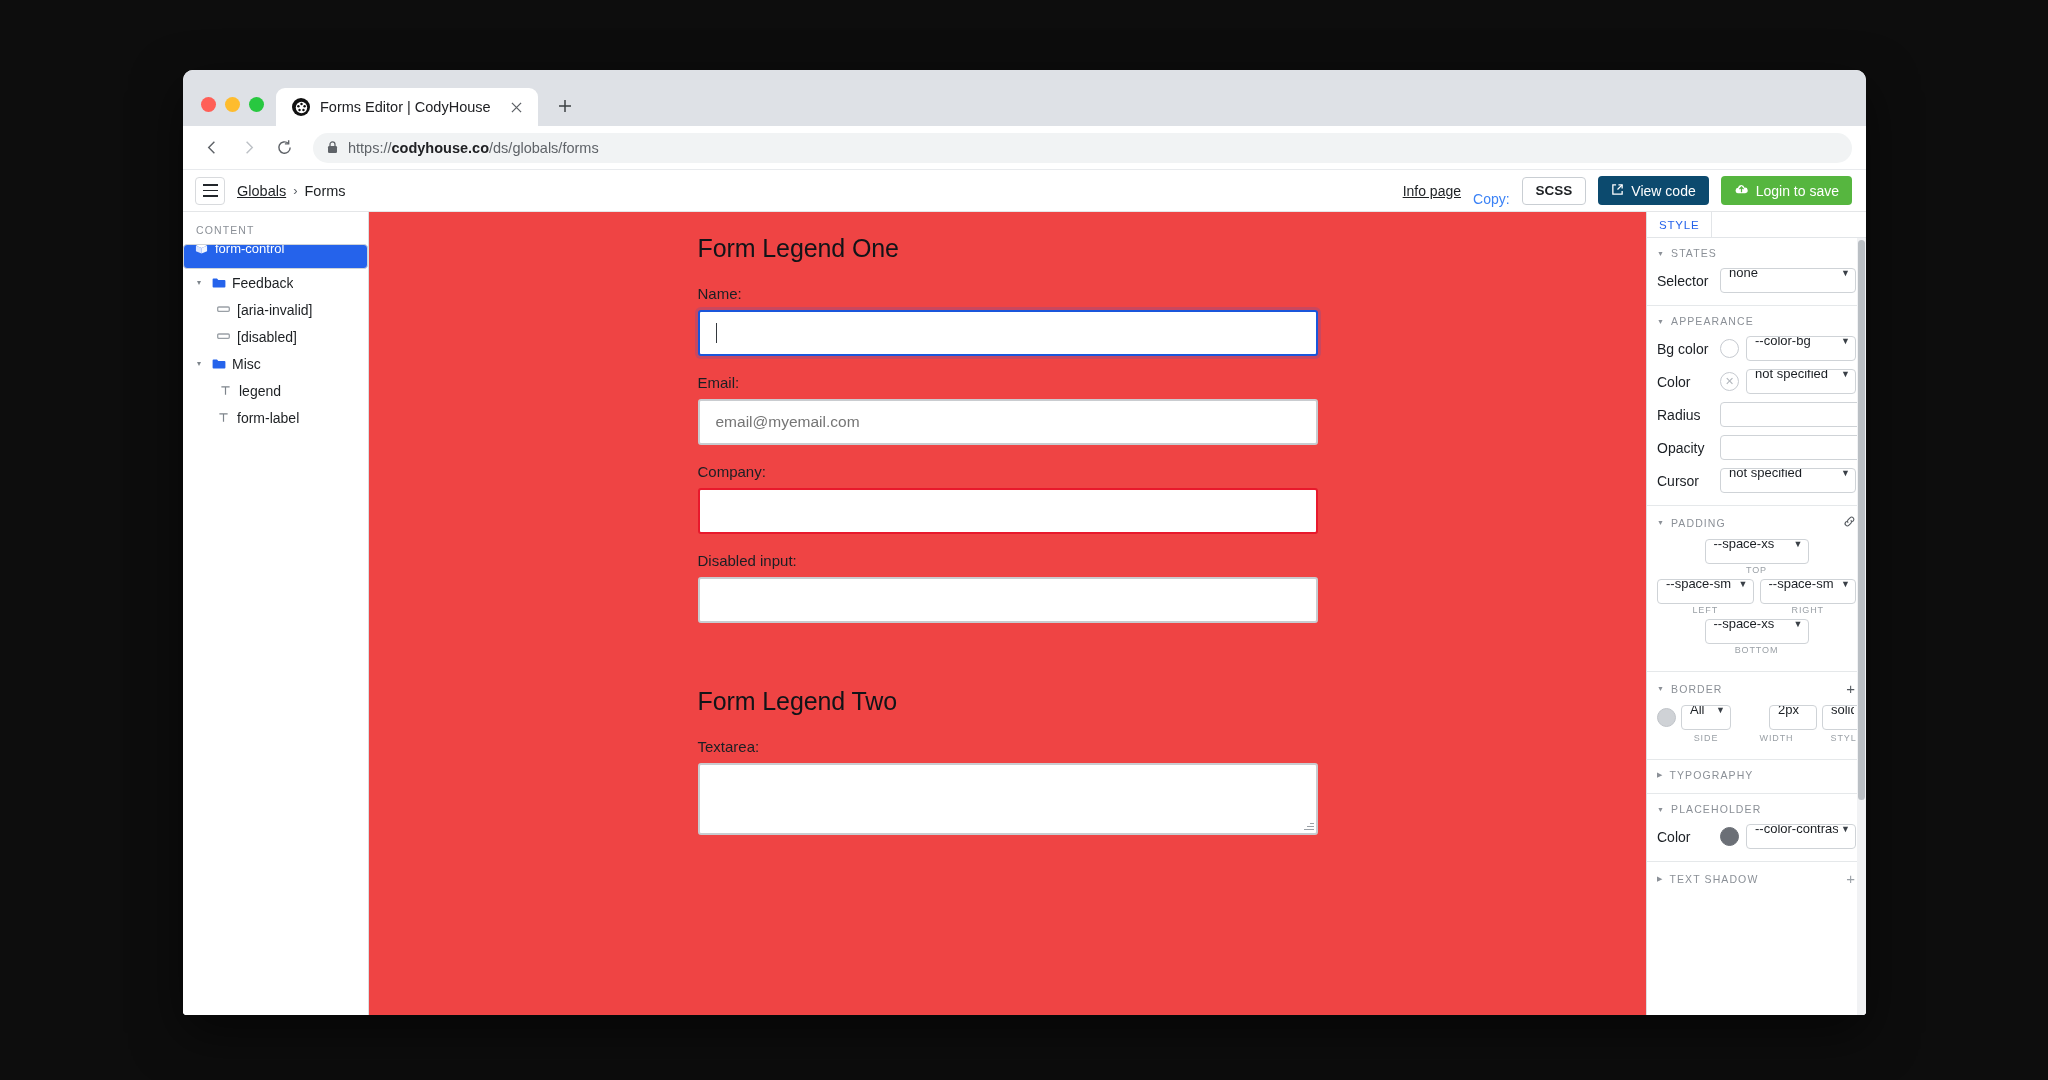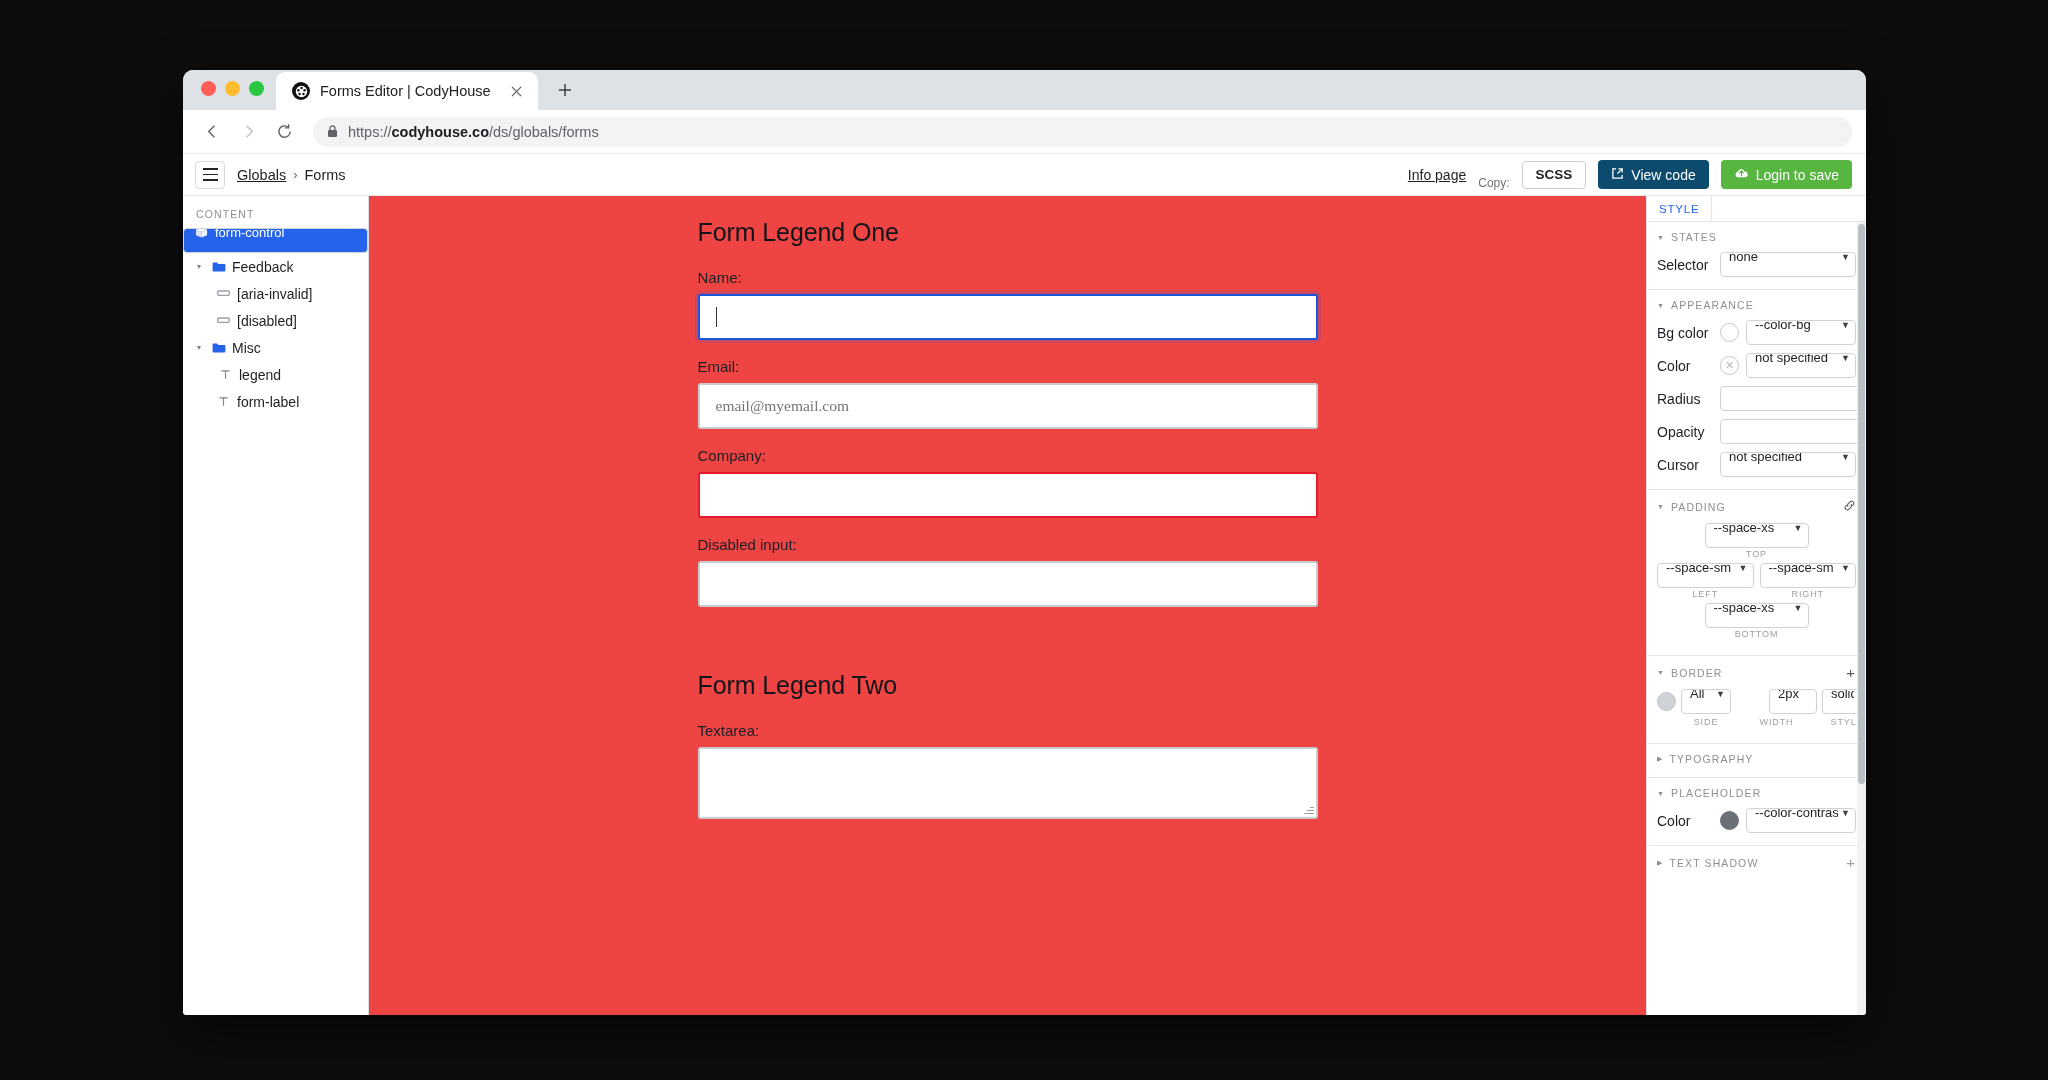--- a/index.html
+++ b/index.html
@@ -17,21 +17,21 @@
     width: 1683px; height: 945px;
     background: #ffffff;
     border-radius: 10px 10px 4px 4px;
     overflow: hidden;
     box-shadow: 0 18px 50px rgba(0,0,0,0.55);
     display: flex; flex-direction: column;
   }
 
   
   .tabstrip {
-    height: 40px;
+    height: 56px;
     background: #dee1e6;
     display: flex; align-items: flex-end;
     padding-left: 12px;
     flex: 0 0 auto;
     position: relative;
   }
   .traffic { display: flex; align-items: center; gap: 9px; padding: 0 12px 14px 6px; }
   .dot { width: 15px; height: 15px; border-radius: 50%; }
   .dot.red { background: #ff5f57; }
   .dot.yellow { background: #febc2e; }
@@ -109,21 +109,21 @@
     align-items: center; gap: 4px;
     flex: 0 0 auto;
   }
   .hamburger i { display: block; width: 15px; height: 1.6px; background: #22262b; }
   .breadcrumb { display: flex; align-items: center; gap: 7px; font-size: 14.5px; color: #1d2023; }
   .crumb-link { text-decoration: underline; color: #1d2023; }
   .crumb-sep { color: #5b6167; font-size: 13px; }
   .crumb-cur { color: #1d2023; }
   .spacer { flex: 1 1 auto; }
   .infopage { font-size: 14px; color: #1d2023; text-decoration: underline; }
-  .copylabel { font-size: 12px; color: #737373; margin-top: 17px; }
+  .copylabel { font-size: 14px; color: #3b82f6; margin-top: 17px; }
   .scssbtn {
     border: 1px solid #c9ced3; border-radius: 4px;
     height: 28px; padding: 0 13px;
     display: flex; align-items: center;
     font-size: 13.5px; font-weight: 700; color: #1d2023;
     background: #fff;
   }
   .btn {
     height: 29px; border-radius: 4px; padding: 0 13px;
     display: flex; align-items: center; gap: 7px;
@@ -173,21 +173,21 @@
     font-size: 25px; font-weight: 400; color: #111418;
     margin-bottom: 22px; letter-spacing: -0.1px;
   }
   .legend.two { margin-top: 64px; }
   .field { margin-bottom: 18px; }
   .flabel { display: block; font-size: 15px; color: #1b1f24; margin-bottom: 8px; }
   .fin {
     display: block; width: 100%; height: 46px;
     border: 2px solid #c9ccd0; border-radius: 3px;
     background: #fff; padding: 0 16px;
-    font-family: Liberation Serif, serif; font-size: 15.5px; color: #33383d;
+    font-family: Liberation Sans, sans-serif; font-size: 15.5px; color: #33383d;
   }
   .fin.focus {
     border-color: #1a56db;
     box-shadow: 0 0 0 3px rgba(26,86,219,0.18);
     position: relative;
   }
   .fin.invalid { border-color: #e8192c; }
   .fin.ph { color: #7f868d; }
   .caret {
     position: absolute; left: 18px; top: 50%;

